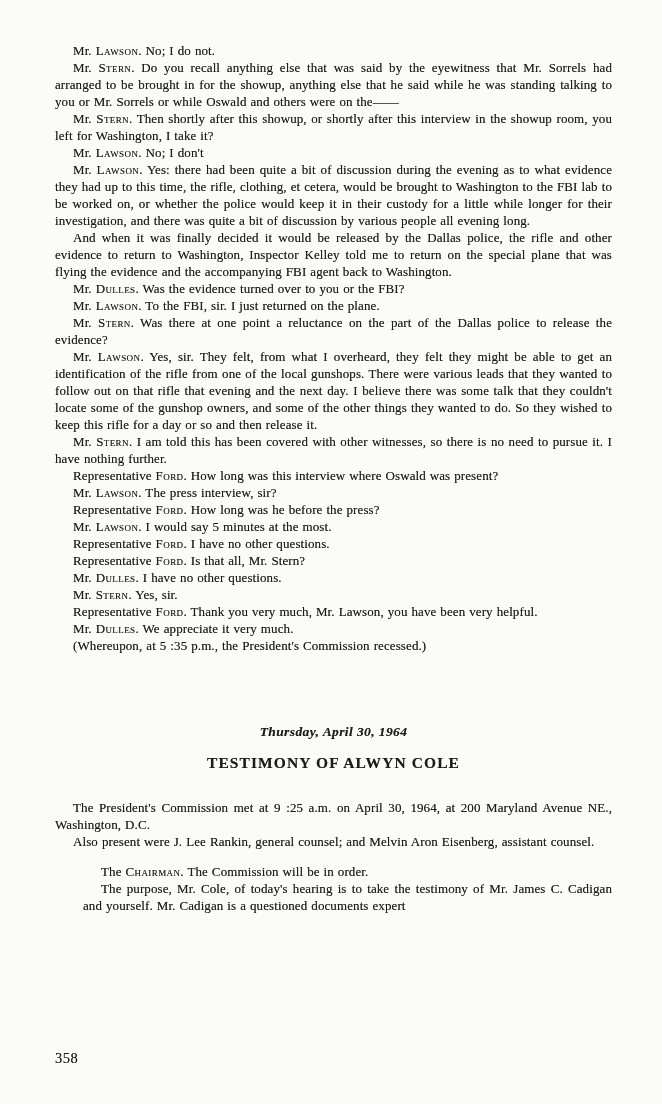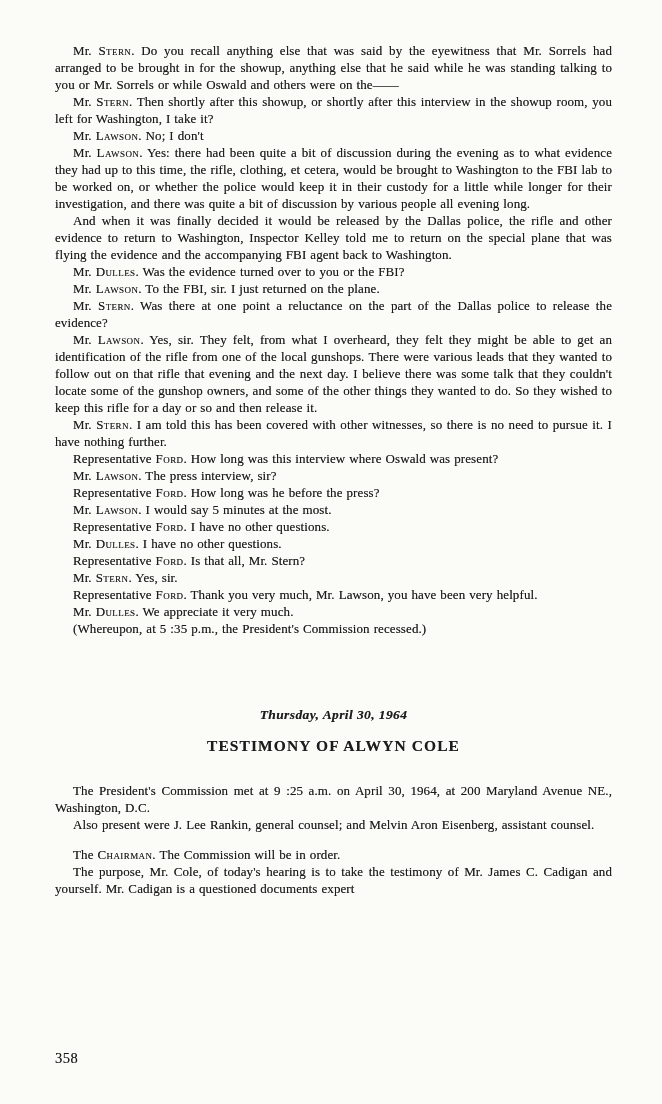--- a/index.html
+++ b/index.html
@@ -56,53 +56,55 @@
     font-size:15.5px;
     font-weight:bold;
     letter-spacing:1.1px;
     text-shadow:0 0 0.5px rgba(20,20,20,0.55);
   }
   .session-intro{
     margin-top:27px;
   }
   .session-body{
     margin-top:13px;
+    margin-left:28px;
   }
   .page-number{
     position:absolute;
     left:55px;top:1050px;
     font-size:14.5px;
     letter-spacing:0.5px;
     text-shadow:0 0 0.5px rgba(20,20,20,0.55);
   }
 </style>
 </head>
 <body>
 
 <div class="page">
   <div class="text-column">
 
     <div>
+        <p class="para">Mr. <span class="sc">Lawson</span>. No; I do not.</p>
         <p class="para">Mr. <span class="sc">Stern</span>. Do you recall anything else that was said by the eyewitness that Mr. Sorrels had arranged to be brought in for the showup, anything else that he said while he was standing talking to you or Mr. Sorrels or while Oswald and others were on the——</p>
         <p class="para">Mr. <span class="sc">Stern</span>. Then shortly after this showup, or shortly after this interview in the showup room, you left for Washington, I take it?</p>
         <p class="para">Mr. <span class="sc">Lawson</span>. No; I don't</p>
         <p class="para">Mr. <span class="sc">Lawson</span>. Yes: there had been quite a bit of discussion during the evening as to what evidence they had up to this time, the rifle, clothing, et cetera, would be brought to Washington to the FBI lab to be worked on, or whether the police would keep it in their custody for a little while longer for their investigation, and there was quite a bit of discussion by various people all evening long.</p>
         <p class="para">And when it was finally decided it would be released by the Dallas police, the rifle and other evidence to return to Washington, Inspector Kelley told me to return on the special plane that was flying the evidence and the accompanying FBI agent back to Washington.</p>
         <p class="para">Mr. <span class="sc">Dulles</span>. Was the evidence turned over to you or the FBI?</p>
         <p class="para">Mr. <span class="sc">Lawson</span>. To the FBI, sir.  I just returned on the plane.</p>
         <p class="para">Mr. <span class="sc">Stern</span>. Was there at one point a reluctance on the part of the Dallas police to release the evidence?</p>
         <p class="para">Mr. <span class="sc">Lawson</span>. Yes, sir.  They felt, from what I overheard, they felt they might be able to get an identification of the rifle from one of the local gunshops.  There were various leads that they wanted to follow out on that rifle that evening and the next day.  I believe there was some talk that they couldn't locate some of the gunshop owners, and some of the other things they wanted to do.  So they wished to keep this rifle for a day or so and then release it.</p>
         <p class="para">Mr. <span class="sc">Stern</span>. I am told this has been covered with other witnesses, so there is no need to pursue it.  I have nothing further.</p>
         <p class="para">Representative <span class="sc">Ford</span>. How long was this interview where Oswald was present?</p>
         <p class="para">Mr. <span class="sc">Lawson</span>. The press interview, sir?</p>
         <p class="para">Representative <span class="sc">Ford</span>. How long was he before the press?</p>
         <p class="para">Mr. <span class="sc">Lawson</span>. I would say 5 minutes at the most.</p>
         <p class="para">Representative <span class="sc">Ford</span>. I have no other questions.</p>
+        <p class="para">Representative <span class="sc">Ford</span>. Is that all, Mr. Stern?</p>
         <p class="para">Mr. <span class="sc">Dulles</span>. I have no other questions.</p>
-        <p class="para">Representative <span class="sc">Ford</span>. Is that all, Mr. Stern?</p>
         <p class="para">Mr. <span class="sc">Stern</span>. Yes, sir.</p>
         <p class="para">Representative <span class="sc">Ford</span>. Thank you very much, Mr. Lawson, you have been very helpful.</p>
         <p class="para">Mr. <span class="sc">Dulles</span>. We appreciate it very much.</p>
         <p class="para">(Whereupon, at 5 :35 p.m., the President's Commission recessed.)</p>
       </div>
 
     <div class="session-block">
       <p class="date-heading">Thursday, April 30, 1964</p>
       <p class="testimony-title">TESTIMONY OF ALWYN COLE</p>
 

